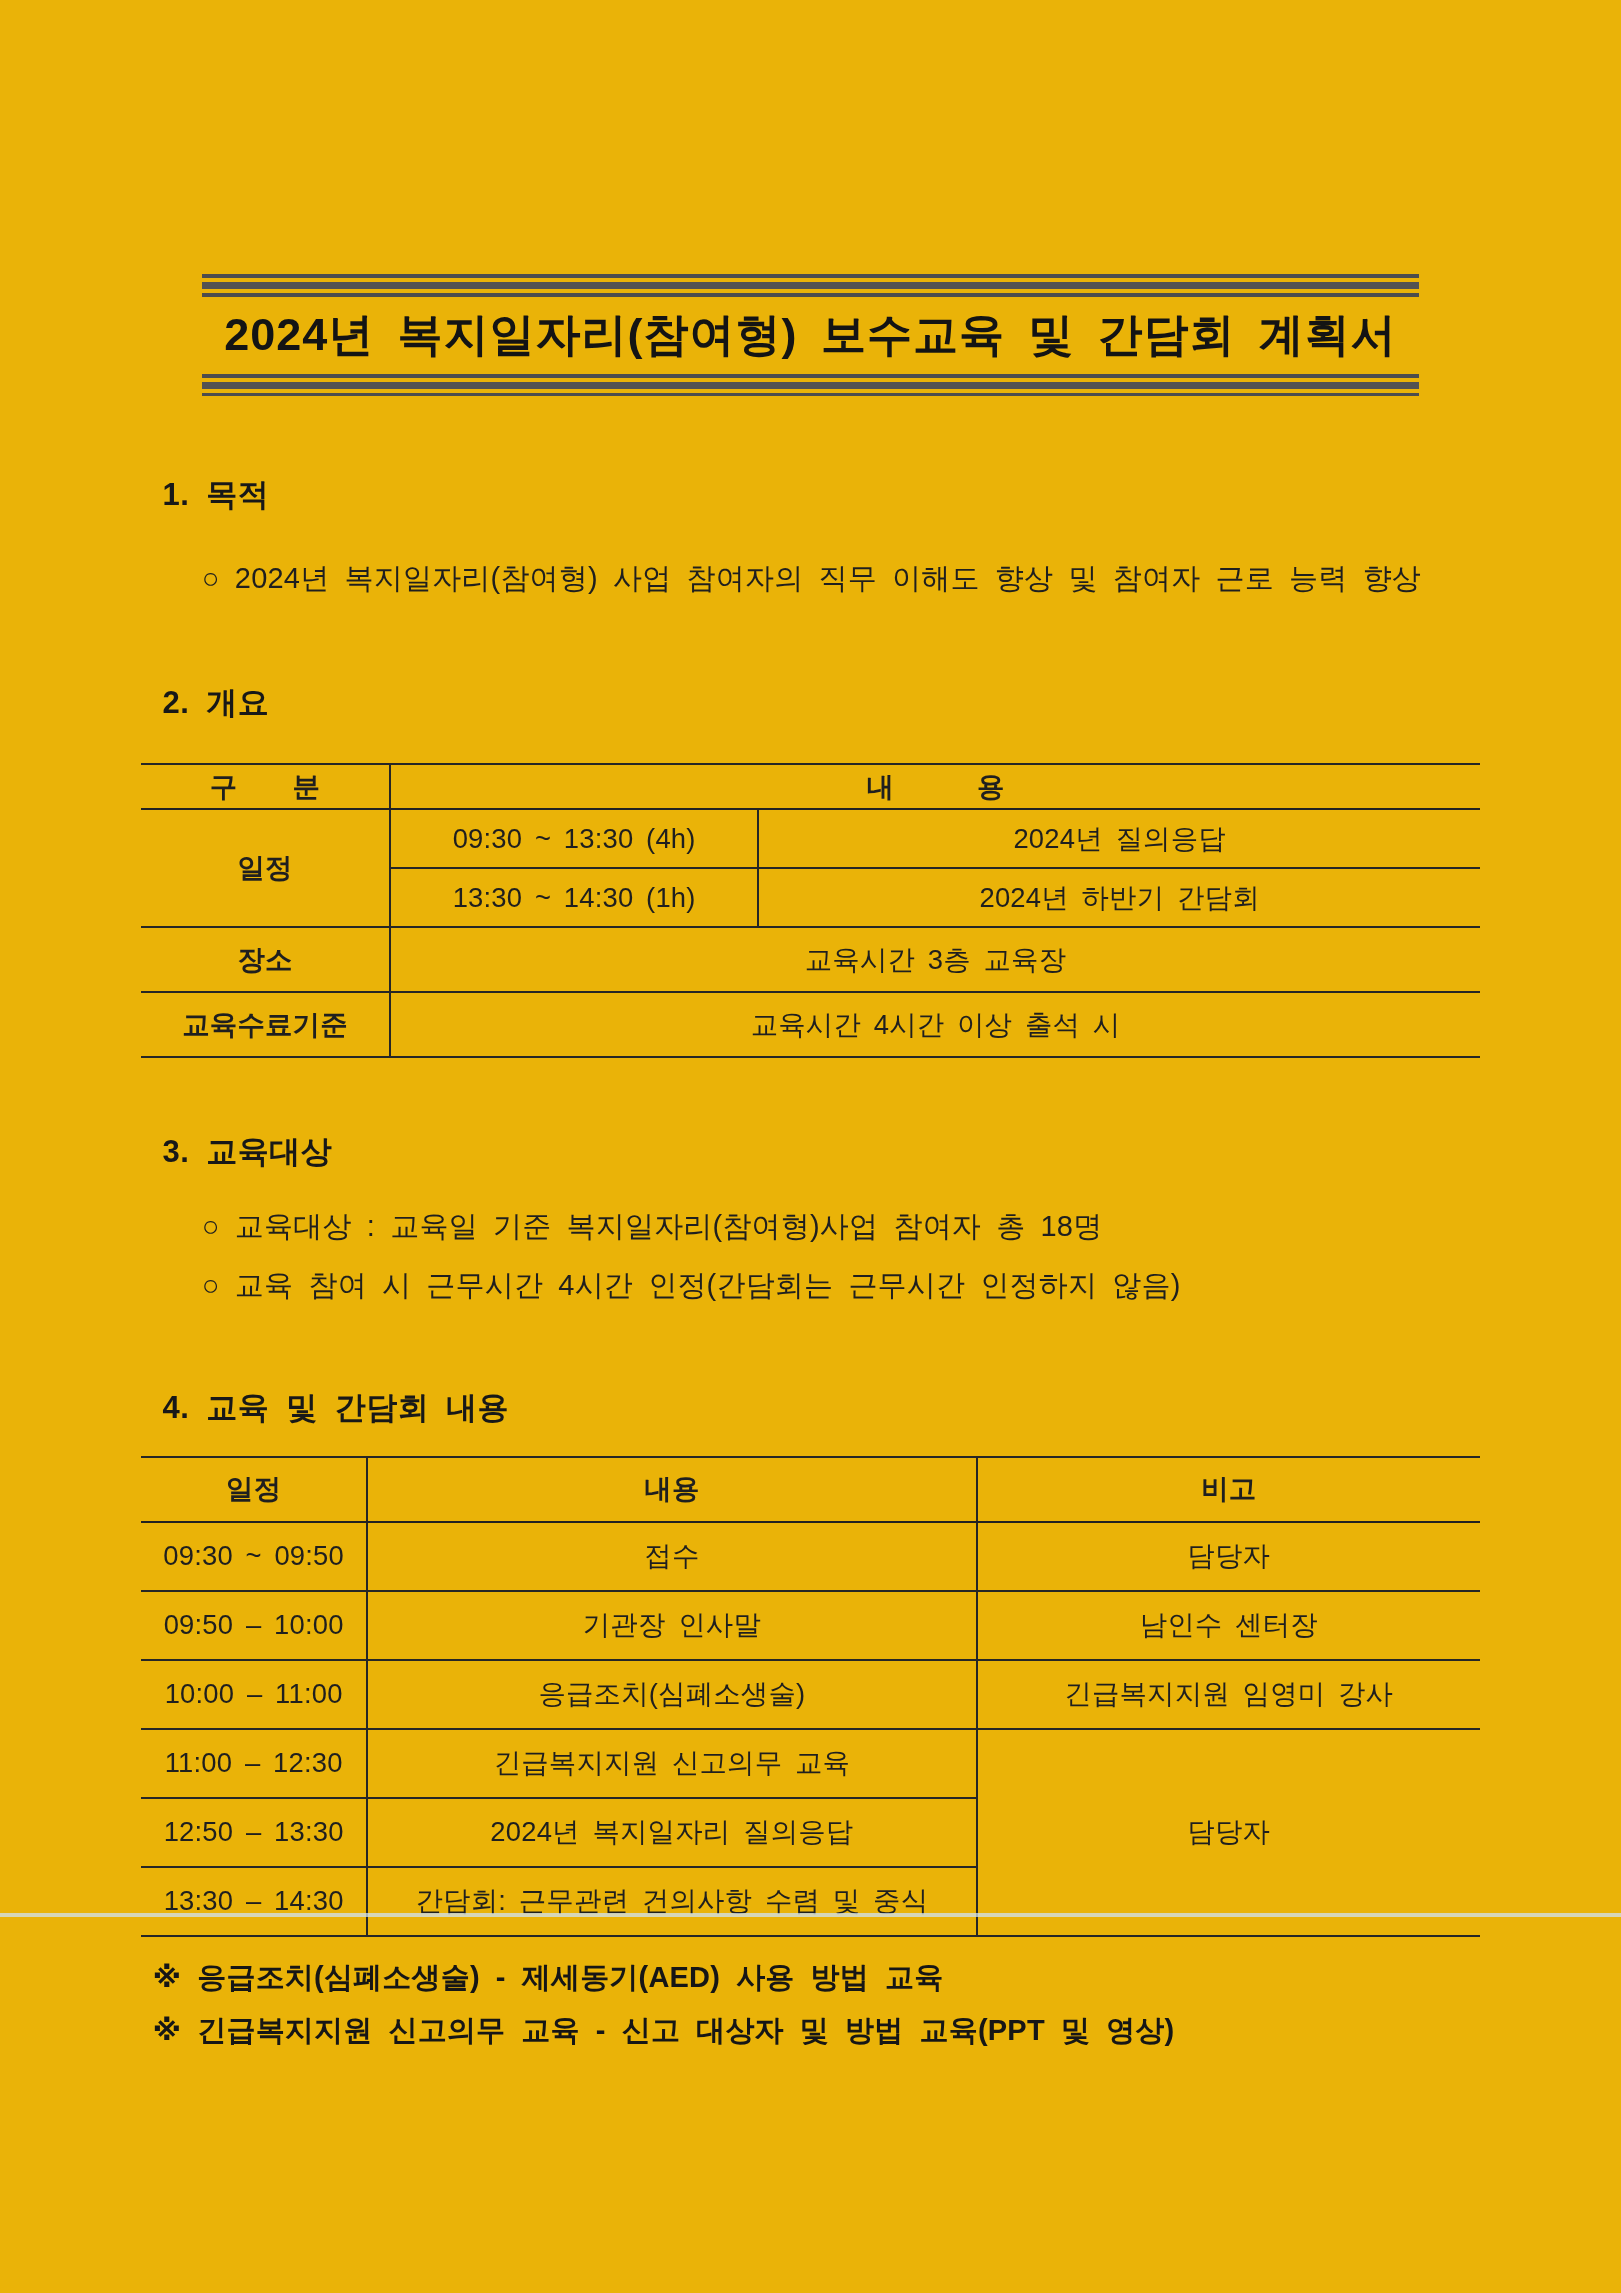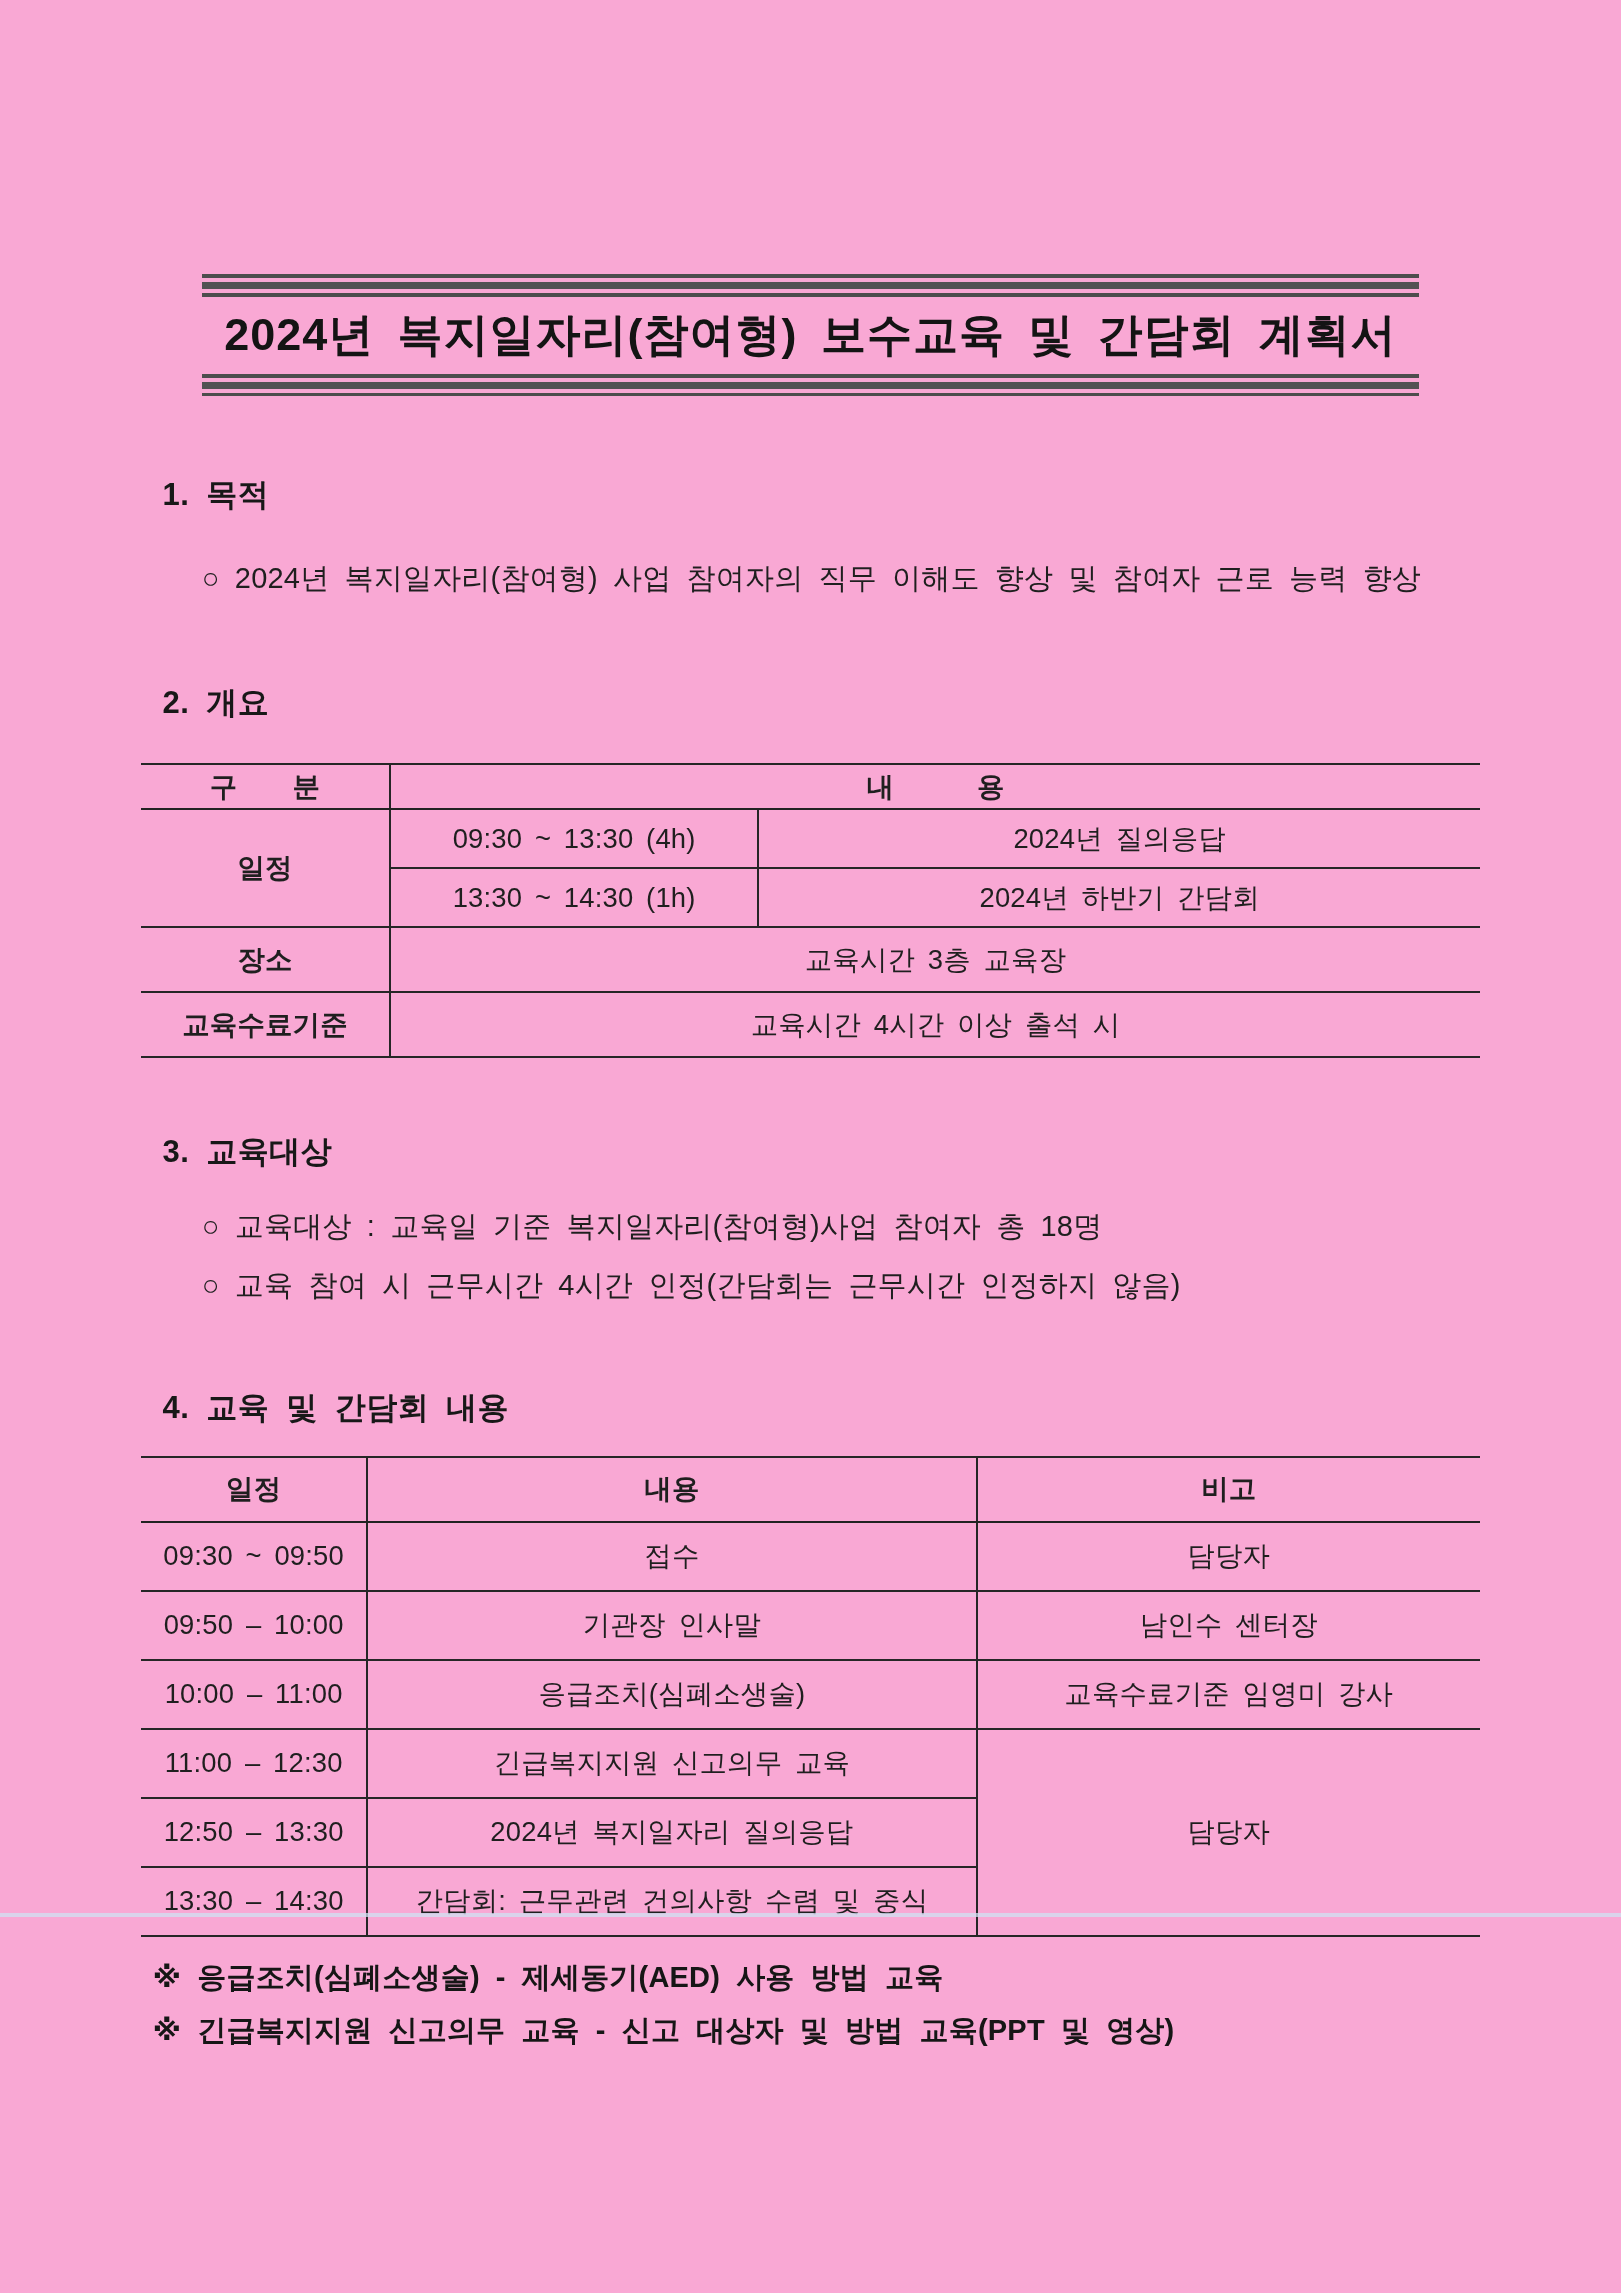--- a/index.html
+++ b/index.html
@@ -1,20 +1,20 @@
 <!DOCTYPE html>
 <html><head>
 <meta charset="utf-8">
 <style>
   html,body{margin:0;padding:0;background:#d8d8d8;}
   .page{
     position:relative;
     width:1621px;height:2294px;
     margin:0 auto;
-    background:#f9a8d4;
+    background:#eab308;
     box-sizing:border-box;
     padding:0 141px;
     font-family:"Liberation Sans","DejaVu Sans",sans-serif;
     color:#1f1f1f;
     overflow:hidden;
   }
   
   .banner{margin:274px 61px 0 61px;}
   .rule3{
     height:22.5px;
@@ -193,21 +193,21 @@
         <td>담당자</td>
       </tr>
       <tr class="r">
         <td>09:50 – 10:00</td>
         <td>기관장 인사말</td>
         <td>남인수 센터장</td>
       </tr>
       <tr class="r">
         <td>10:00 – 11:00</td>
         <td>응급조치(심폐소생술)</td>
-        <td>교육수료기준 임영미 강사</td>
+        <td>긴급복지지원 임영미 강사</td>
       </tr>
       <tr class="r">
         <td>11:00 – 12:30</td>
         <td>긴급복지지원 신고의무 교육</td>
         <td rowspan="3">담당자</td>
       </tr>
       <tr class="r">
         <td>12:50 – 13:30</td>
         <td>2024년 복지일자리 질의응답</td>
       </tr>

